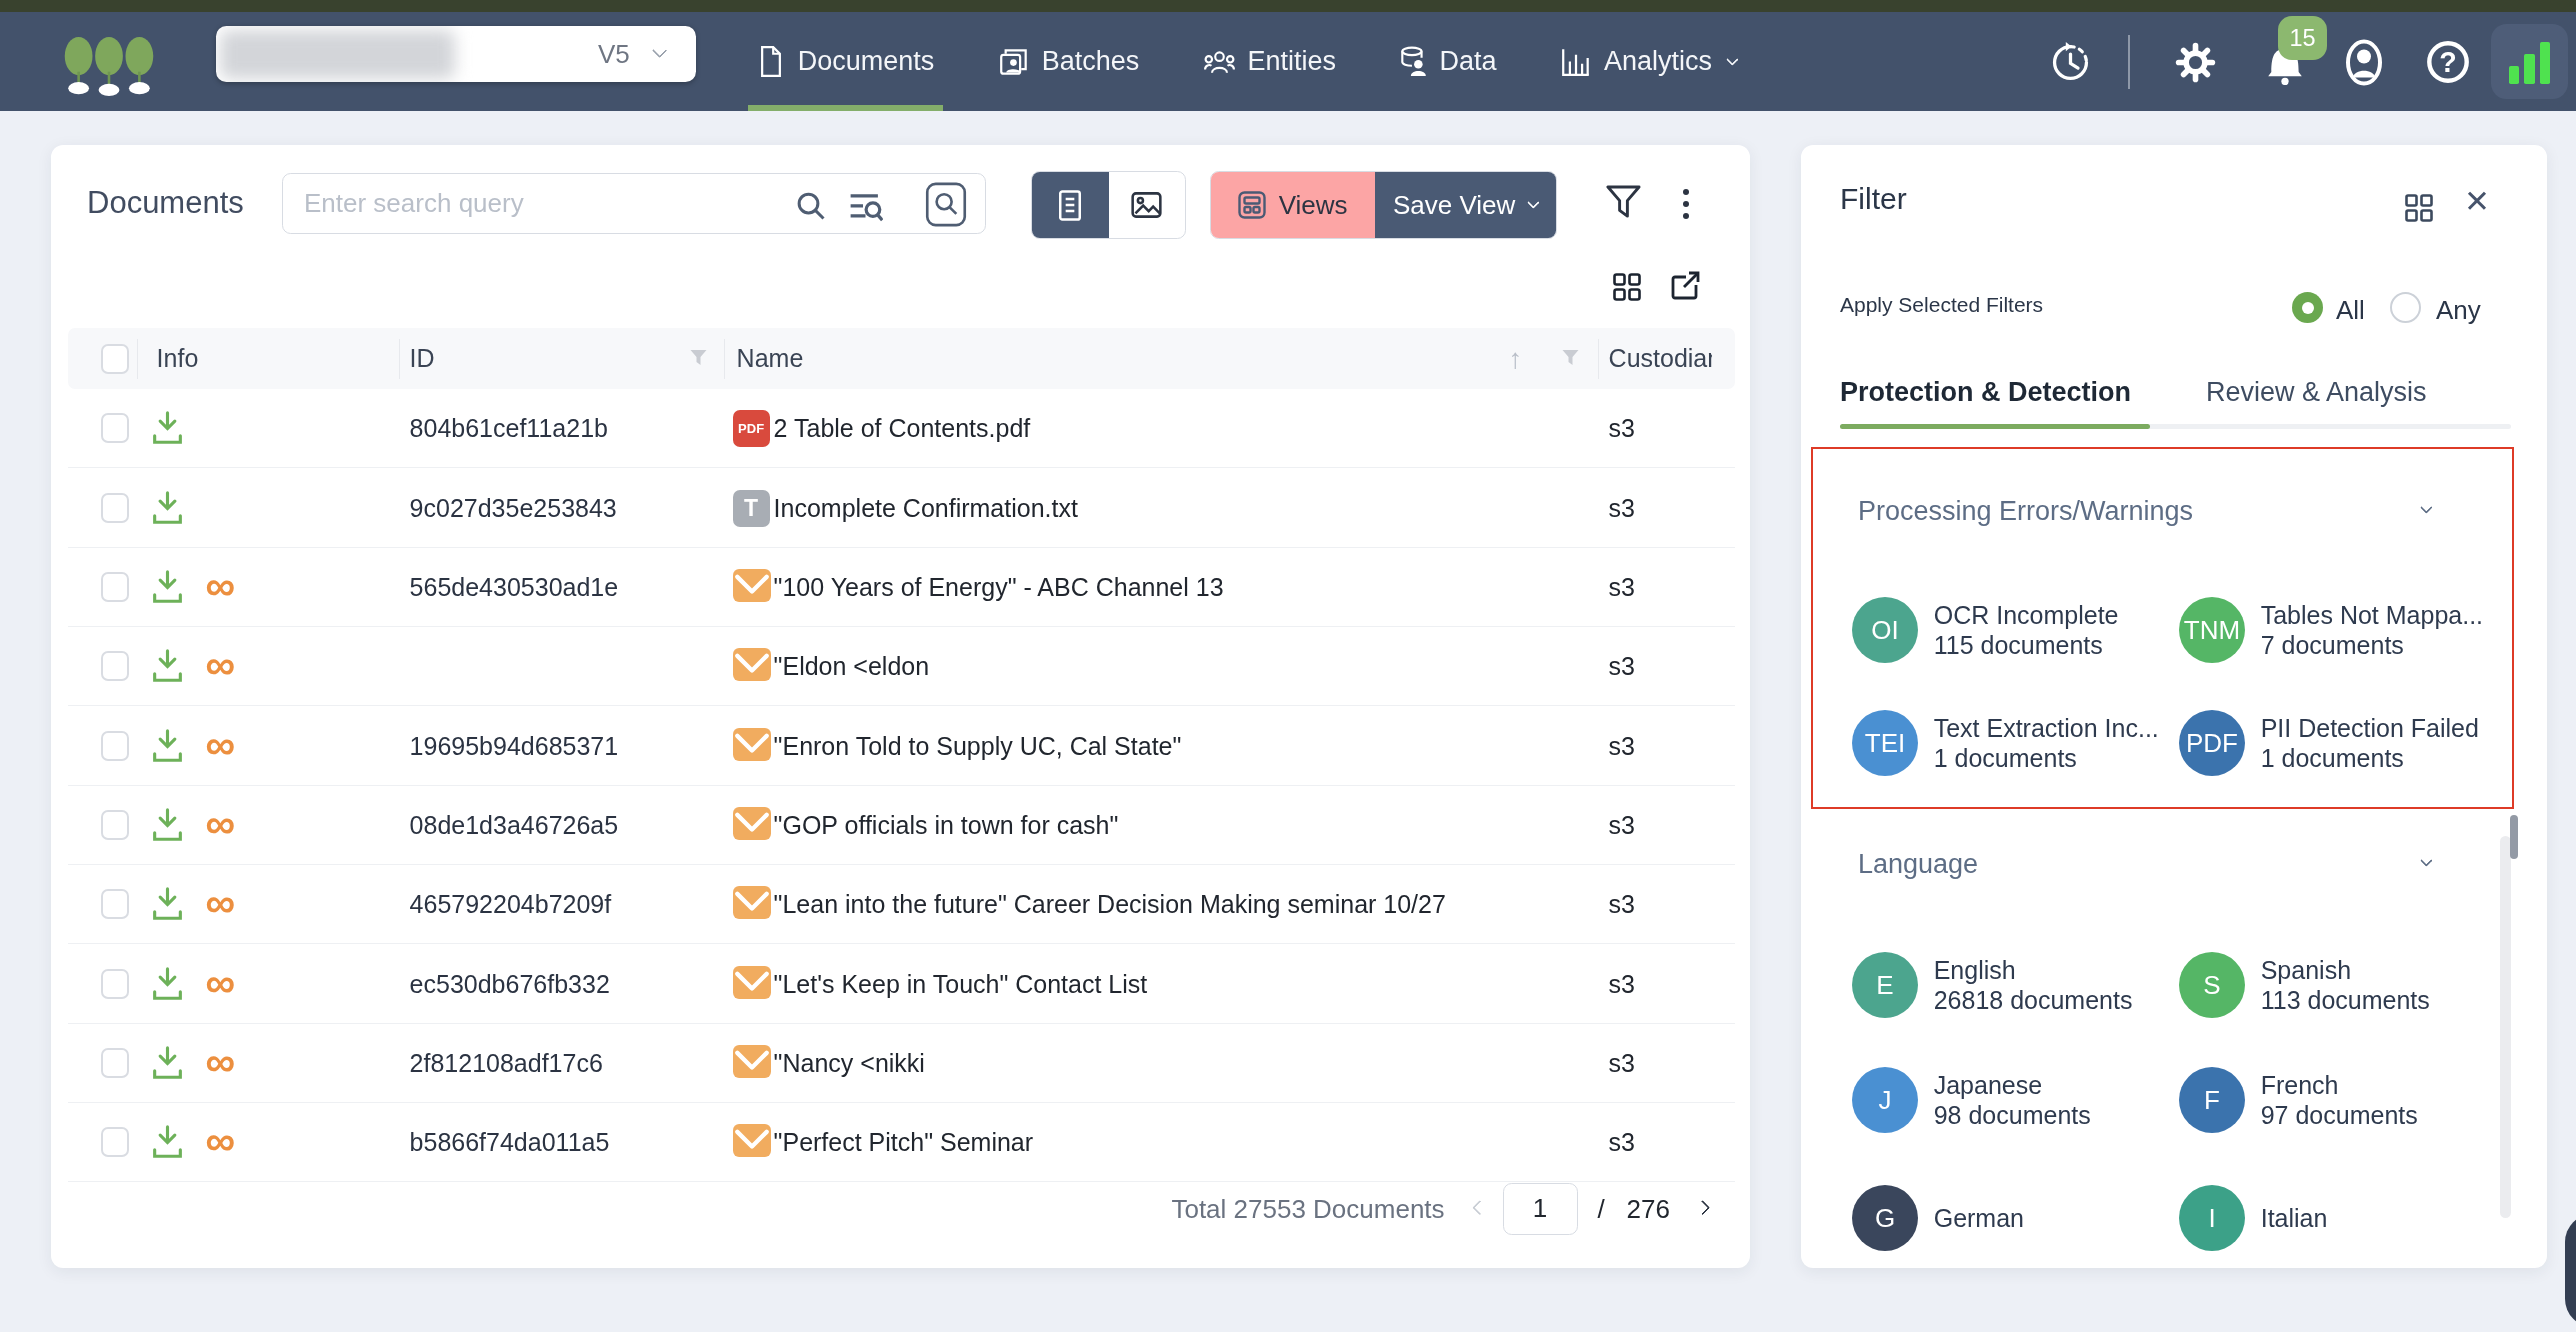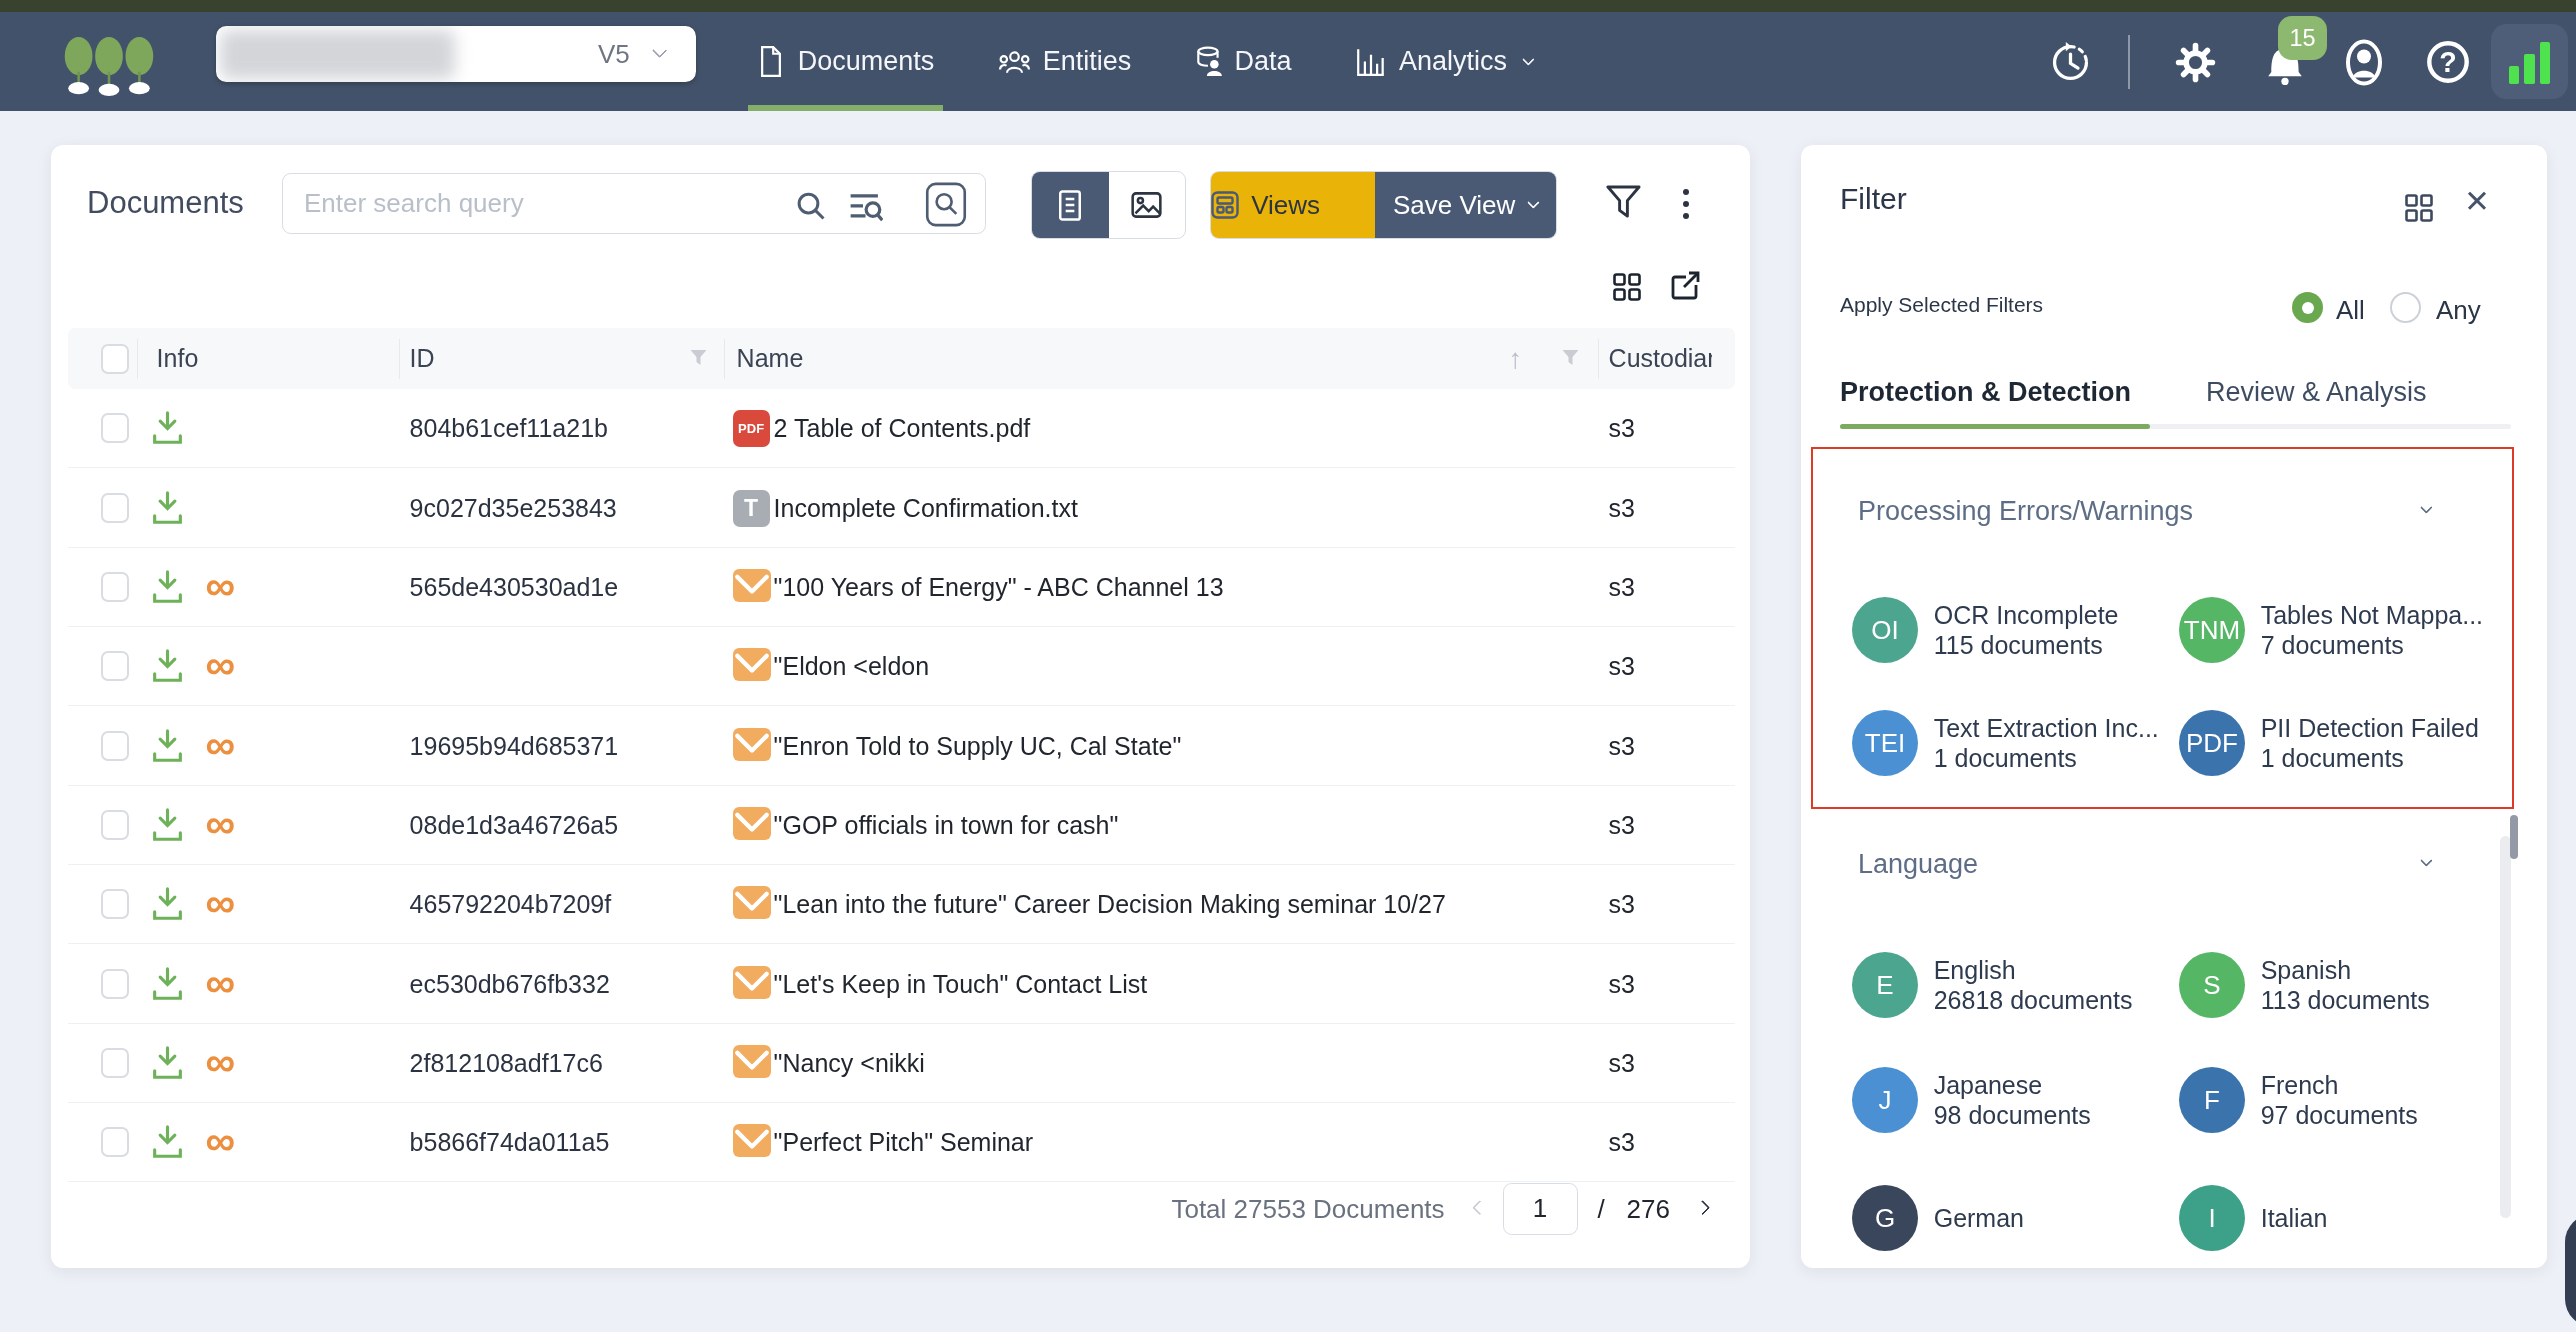--- a/index.html
+++ b/index.html
@@ -30,21 +30,21 @@
   .card{position:absolute;background:#fff;border-radius:12.2px;box-shadow:0 3.5px 15.7px rgba(30,40,60,.07);}
   .docs-card{left:51px;top:145px;width:1699px;height:1123px;}
   .docs-title{position:absolute;left:36px;top:40px;font-size:31px;color:#414c60;}
   .search-box{position:absolute;left:231px;top:28px;width:704px;height:61px;border:1.7px solid #d8dce3;border-radius:8.7px;}
   .search-box input{position:absolute;left:19px;top:3.5px;width:471px;height:51px;border:none;outline:none;font-size:26px;color:#333;}
   .search-box input::placeholder{color:#b9bfc9;}
   .tgl{position:absolute;left:980px;top:26px;width:155px;height:68px;border:1.7px solid #d8dce3;border-radius:8.7px;background:#fff;overflow:hidden;display:flex;}
   .tgl-seg{width:50%;display:flex;align-items:center;justify-content:center;}
   .tgl-on{background:#4a5a74;}
   .btn-group{position:absolute;left:1159px;top:26px;height:68px;border:1.7px solid #d8dce3;border-radius:8.7px;overflow:hidden;display:flex;}
-  .btn-views{width:164px;background:#eab308;display:flex;align-items:center;gap:12.2px;font-size:26px;color:#2c3442;}
+  .btn-views{width:164px;background:#fca5a5;display:flex;align-items:center;justify-content:center;gap:12.2px;font-size:26px;color:#2c3442;}
   .btn-save{width:181px;background:#4a5a74;display:flex;align-items:center;justify-content:center;gap:14px;font-size:26px;color:#fff;}
   .kebab{position:absolute;left:1632px;top:44px;width:7px;}
   .kebab i{display:block;width:6.1px;height:6.1px;border-radius:50%;background:#2c3442;margin-bottom:6.1px;}
 
   
   .thead{position:absolute;left:16.6px;top:183px;width:1667px;height:61px;background:#f7f8fa;border-radius:7px;font-size:25px;color:#3a4454;}
   .thead .sep{position:absolute;top:10.5px;width:1.7px;height:40px;background:#e7e9ed;}
   .th{position:absolute;top:0;line-height:61px;font-weight:500;}
   .cbx{width:28px;height:30px;border:2.6px solid #d9dce2;border-radius:7px;background:#fff;}
   .trow{position:absolute;left:16.6px;width:1667px;height:79px;border-bottom:1.7px solid #eef0f3;font-size:25px;}
@@ -126,20 +126,29 @@
     <div class="nav-list">
       <div class="nav-item">
         <svg width="28" height="31" viewBox="0 0 24 28" fill="none" stroke="#fff" stroke-width="2">
           <path d="M4 1h10l6 6v20H4z"></path>
             <path d="M14 1v6h6"></path>
         </svg>
         <span>Documents</span>
         <div class="nav-underline"></div>
       </div>
       <div class="nav-item">
+        <svg width="30" height="30" viewBox="0 0 27 27" fill="none" stroke="#fff" stroke-width="2">
+          <path d="M6 6V3h18v17h-4"></path>
+            <rect x="2" y="7" width="17" height="17" rx="2"></rect>
+            <circle cx="13" cy="14" r="3" fill="#fff" stroke="none"></circle>
+            <path d="M6.5 23c0-4 13-4 13 0" fill="#fff" stroke="none"></path>
+        </svg>
+        <span>Batches</span>
+      </div>
+      <div class="nav-item">
         <svg width="31" height="28" viewBox="0 0 29 24" fill="none" stroke="#fff" stroke-width="2">
           <circle cx="14.5" cy="7" r="4"></circle>
             <circle cx="4.5" cy="9.5" r="3"></circle>
             <circle cx="24.5" cy="9.5" r="3"></circle>
           <path d="M7.5 22c0-6 14-6 14 0"></path>
             <path d="M1 19c0-4 4-5 6-3.5"></path>
             <path d="M28 19c0-4-4-5-6-3.5"></path>
         </svg>
         <span>Entities</span>
       </div>

